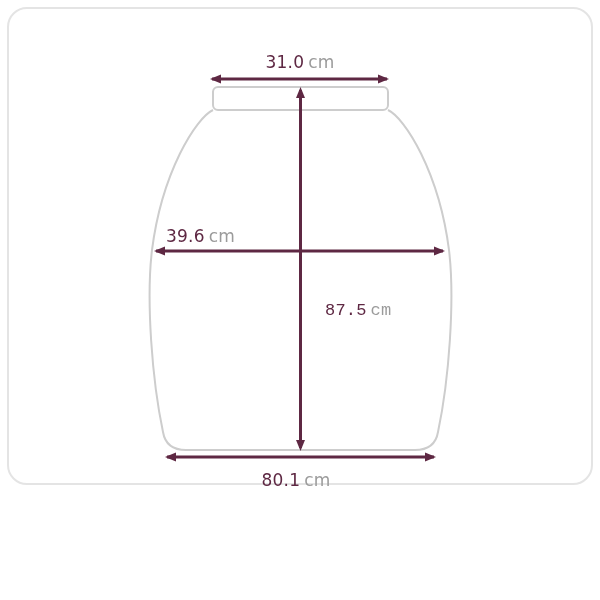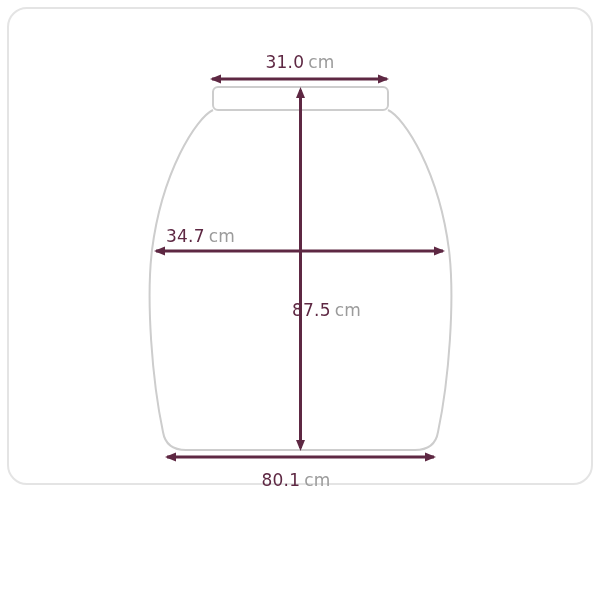--- a/index.html
+++ b/index.html
@@ -75,24 +75,24 @@
     <line x1="167" y1="457" x2="434" y2="457" class="dim"></line>
     <polygon points="165,457 176,452.5 176,461.5" class="dim-arrow"></polygon>
     <polygon points="436,457 425,452.5 425,461.5" class="dim-arrow"></polygon>
   </svg>
 
   <div class="label centered" style="left:300px;top:53px;">
     <span class="val">31.0</span><span class="unit">cm</span>
   </div>
 
   <div class="label" style="left:166px;top:227px;">
-    <span class="val">34.7</span><span class="unit">cm</span>
+    <span class="val">39.6</span><span class="unit">cm</span>
   </div>
 
-  <div class="label" style="left:292px;top:301px;">
+  <div class="label" style="left:325px;top:301px;font-family:Liberation Mono, monospace;">
     <span class="val">87.5</span><span class="unit">cm</span>
   </div>
 
   <div class="label centered" style="left:296px;top:471px;">
     <span class="val">80.1</span><span class="unit">cm</span>
   </div>
 
 </div>
 
 </body></html>

